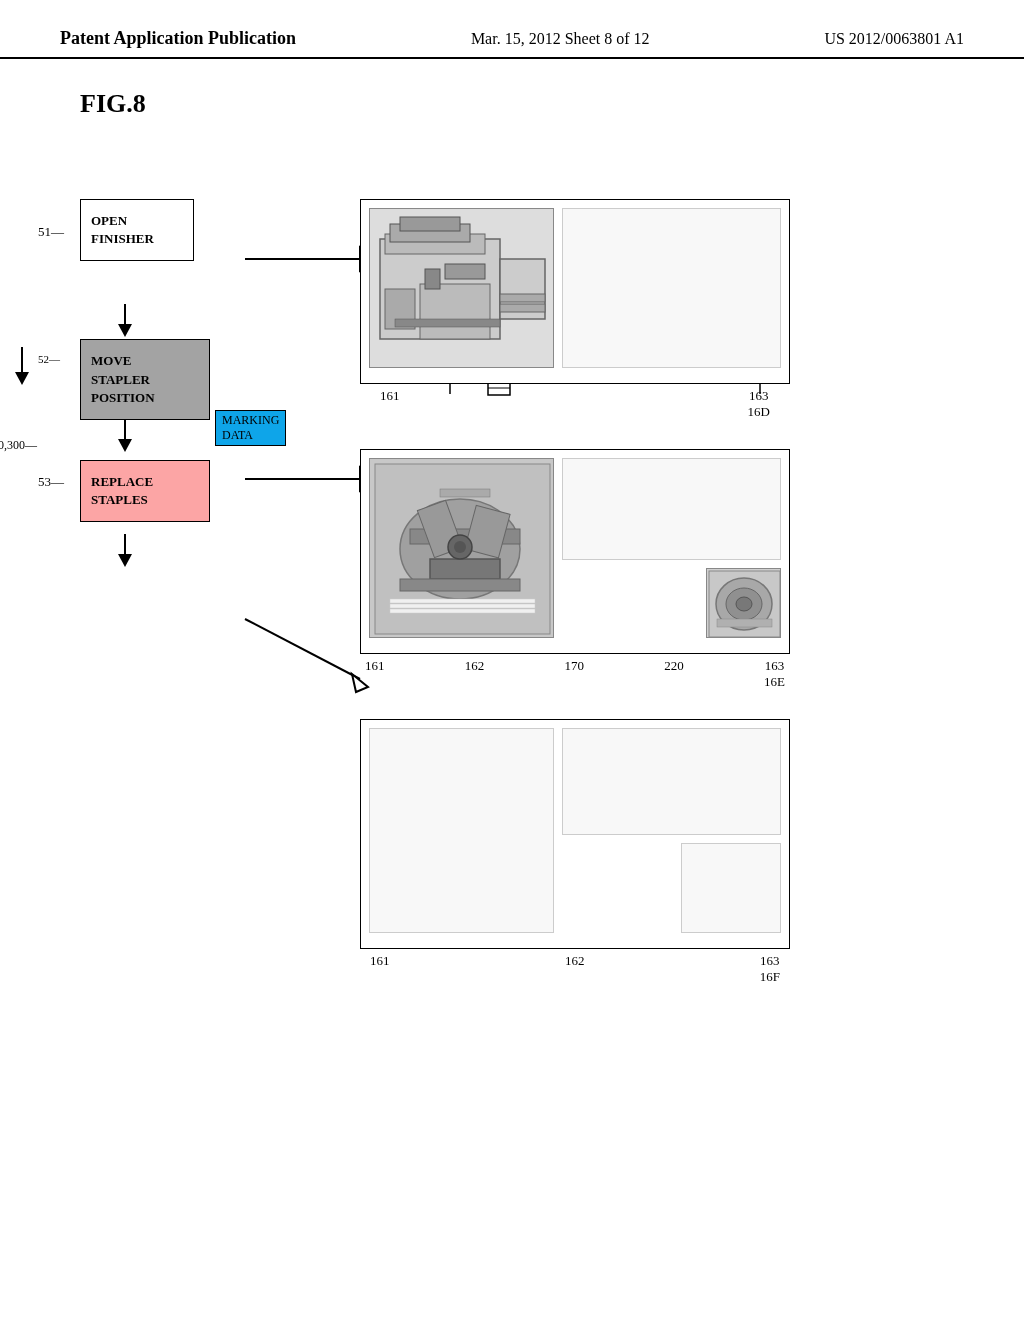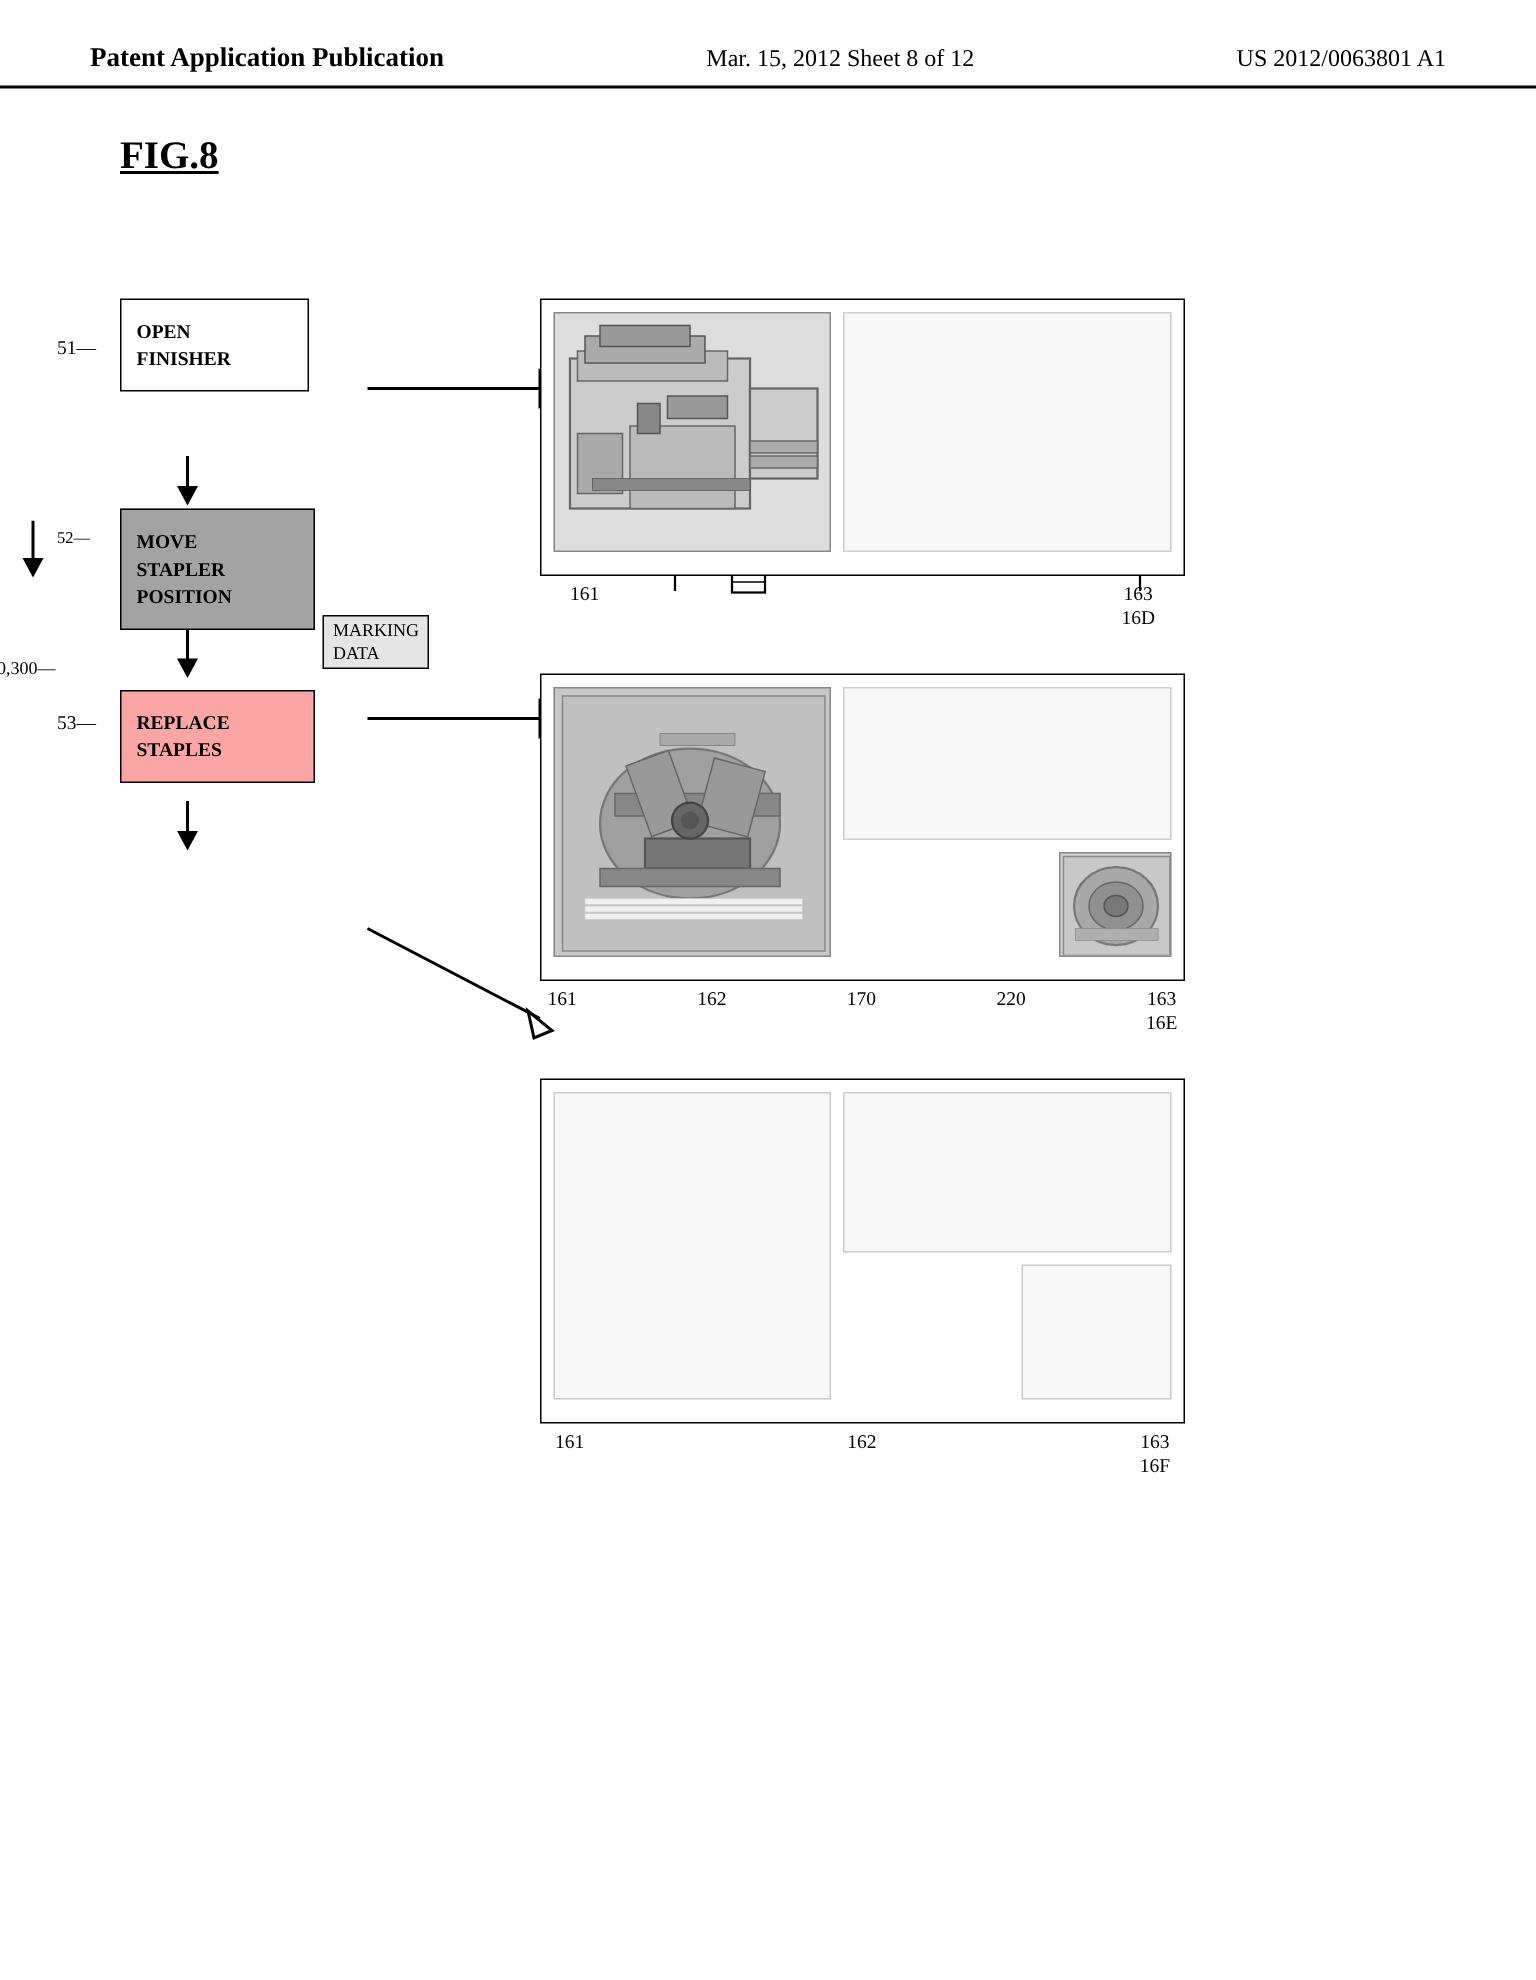--- a/index.html
+++ b/index.html
@@ -39,21 +39,20 @@
       padding: 30px 60px;
       width: 100%;
       height: calc(100% - 70px);
     }
 
     .fig-label {
       font-size: 26px;
       font-weight: bold;
       margin-bottom: 24px;
       margin-left: 20px;
-      text-decoration: underline;
     }
 
     
     .overlay-svg {
       position: absolute;
       top: 0;
       left: 0;
       width: 100%;
       height: 100%;
       pointer-events: none;
@@ -120,21 +119,21 @@
     <line x1="473" y1="541" x2="495" y2="541" stroke="#000" stroke-width="1"></line>
 
     <rect x="487" y="874" width="22" height="14" fill="none" stroke="#000" stroke-width="1.5"></rect>
     <line x1="487" y1="881" x2="509" y2="881" stroke="#000" stroke-width="1"></line>
   </svg>
 
   <div style="position:absolute; left:80px; top:140px;">
 
     <div style="position:relative;">
       <span style="position:absolute; left:-42px; top:25px; font-size:13px;">51—</span>
-      <div style="border:1.5px solid #000; width:126px; padding:12px 10px; font-size:13px; font-weight:bold; line-height:1.4; background:#fff;">OPEN<br>FINISHER</div>
+      <div style="border:1.5px solid #000; width:114px; padding:12px 10px; font-size:13px; font-weight:bold; line-height:1.4; background:#fff;">OPEN<br>FINISHER</div>
     </div>
 
     <div style="display:flex; flex-direction:column; align-items:center; height:40px; justify-content:center; margin-left:25px;">
     </div>
 
     <div style="position:relative; margin-top:38px;">
       <span style="position:absolute; left:-42px; top:14px; font-size:11px;">52—</span>
 
       <div style="position:absolute; left:-68px; top:8px; display:flex; flex-direction:column; align-items:center;">
         <svg width="20" height="40" viewBox="0 0 20 40">
@@ -144,21 +143,21 @@
       </div>
       <div style="border:1.5px solid #000; width:130px; padding:12px 10px; font-size:13px; font-weight:bold; line-height:1.4; background:#a3a3a3;">MOVE<br>STAPLER<br>POSITION</div>
     </div>
 
     <div style="height:40px;"></div>
 
     <div style="position:relative; margin-top:0px;">
       <span style="position:absolute; left:-88px; top:-22px; font-size:12px; white-space:nowrap;">30,300—</span>
       <span style="position:absolute; left:-52px; top:-22px; font-size:12px; white-space:nowrap;"></span>
 
-      <div style="position:absolute; left:135px; top:-50px; font-size:12px; border:1px solid #000; padding:2px 6px; white-space:nowrap; background:#e5e5e5;">MARKING<br>DATA</div>
+      <div style="position:absolute; left:135px; top:-50px; font-size:12px; border:1px solid #000; padding:2px 6px; white-space:nowrap; background:#0ea5e9;">MARKING<br>DATA</div>
       <span style="position:absolute; left:-42px; top:14px; font-size:13px;">53—</span>
       <div style="border:1.5px solid #000; width:130px; padding:12px 10px; font-size:13px; font-weight:bold; line-height:1.4; background:#fca5a5;">REPLACE<br>STAPLES</div>
     </div>
 
     <div style="height:40px;"></div>
 
   </div>
 
   <div style="position:absolute; left:360px; top:140px; width:430px;">
     <div style="border:1.5px solid #000; width:430px; height:185px; display:flex; align-items:flex-start; padding:8px; gap:8px; background:#fff;">

